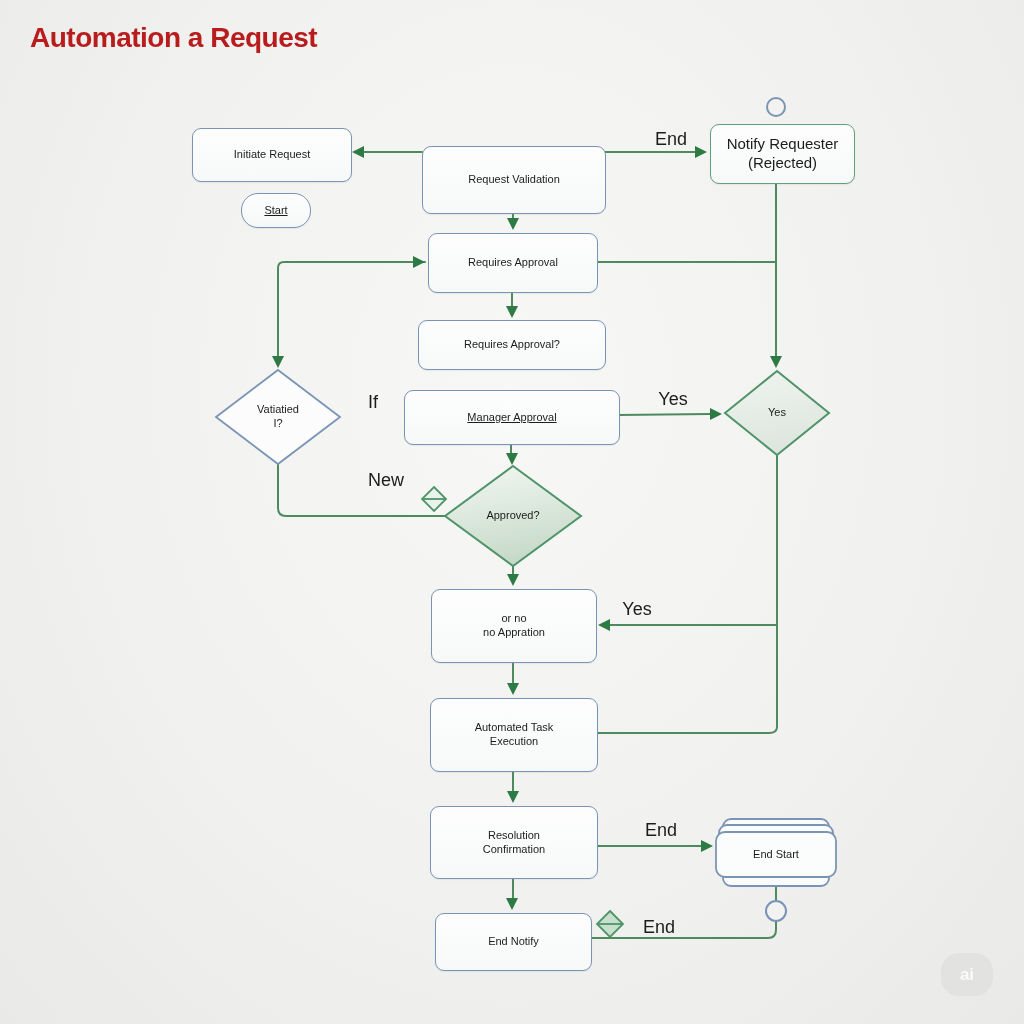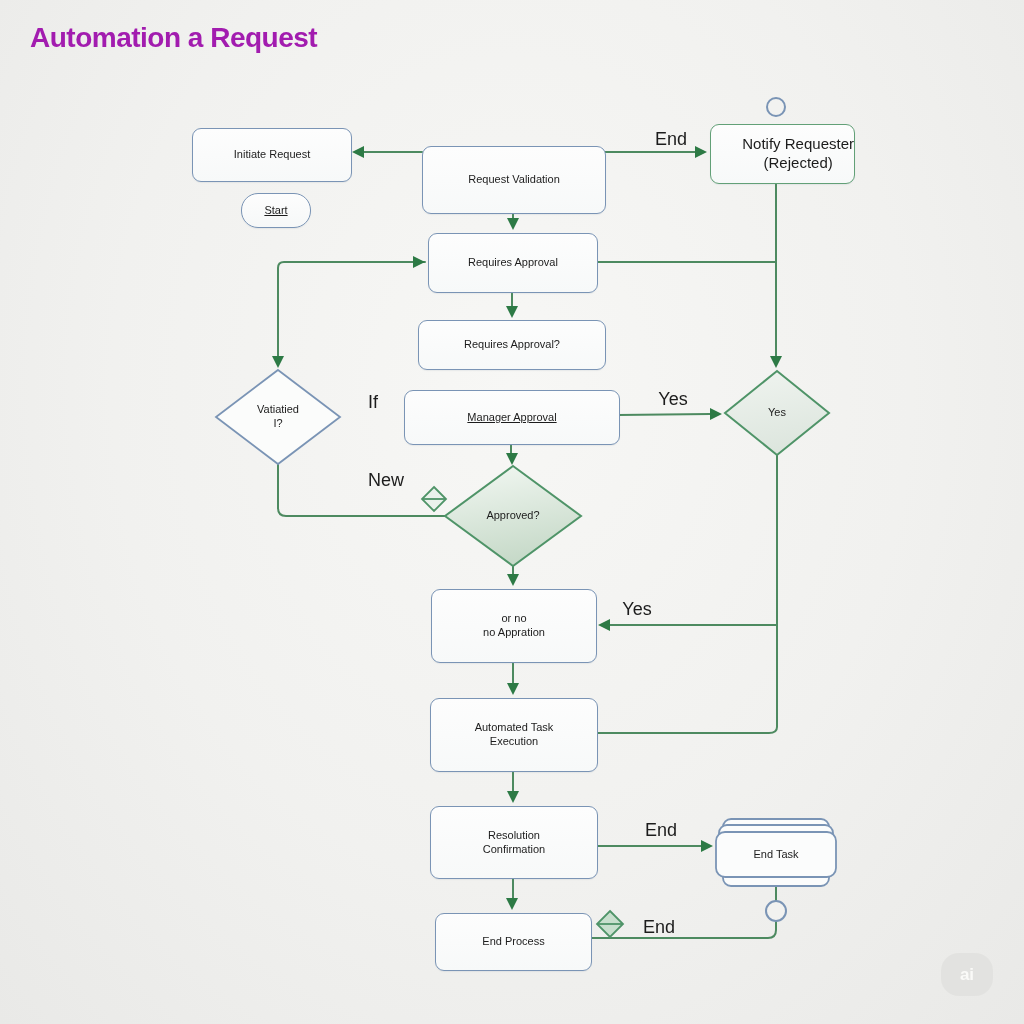--- a/index.html
+++ b/index.html
@@ -4,21 +4,21 @@
 <style>
   html,body{margin:0;padding:0;}
   body{
     width:1024px;height:1024px;position:relative;overflow:hidden;
     background:radial-gradient(ellipse at 50% 38%, #f7f7f5 0%, #f1f1ef 55%, #e9e9e7 100%);
     font-family:"Liberation Sans", sans-serif;
     color:#1d1d1d;
   }
   .title{
     position:absolute;left:30px;top:22px;
-    font-size:28px;font-weight:700;color:#a21caf;letter-spacing:-0.5px;
+    font-size:28px;font-weight:700;color:#b91c1c;letter-spacing:-0.5px;
   }
   svg.wires{position:absolute;left:0;top:0;width:1024px;height:1024px;}
   .node{
     position:absolute;display:flex;align-items:center;justify-content:center;
     text-align:center;font-size:11px;line-height:1.25;color:#1c1c1c;
     background:linear-gradient(180deg,#fdfdfd 0%,#f7f9f9 100%);
     border:1.6px solid #7a94b5;border-radius:9px;
     box-shadow:0 1px 1px rgba(120,140,160,0.12);
   }
   .node span{white-space:pre-line;}
@@ -120,21 +120,21 @@
 </div>
 
 <div class="node pill" style="left:241px;top:193px;width:68px;height:33px;">
   <span>Start</span>
 </div>
 
 <div class="node" style="left:422px;top:118px;width:182px;height:66px;margin-top:28px;">
   <span>Request Validation</span>
 </div>
 
-<div class="node green" style="left:710px;top:124px;width:143px;height:58px;justify-content:flex-end;">
+<div class="node green" style="left:710px;top:124px;width:143px;height:58px;">
   <span>Notify Requester
 (Rejected)</span>
 </div>
 
 <div class="node" style="left:428px;top:233px;width:168px;height:58px;text-align:right;">
   <span>Requires Approval</span>
 </div>
 
 <div class="node" style="left:418px;top:320px;width:186px;height:48px;">
   <span>Requires Approval?</span>
@@ -166,25 +166,25 @@
   <span>Automated Task
 Execution</span>
 </div>
 
 <div class="node" style="left:430px;top:806px;width:166px;height:71px;text-align:center;">
   <span>Resolution
 Confirmation</span>
 </div>
 
 <div class="node plain" style="left:721px;top:836px;width:110px;height:38px;">
-  <span>End Task</span>
+  <span>End Start</span>
 </div>
 
 <div class="node" style="left:435px;top:913px;width:155px;height:56px;">
-  <span>End Process</span>
+  <span>End Notify</span>
 </div>
 
 <div class="dlabel" style="left:671px;top:139px;">End</div>
 <div class="dlabel" style="left:373px;top:402px;">If</div>
 <div class="dlabel" style="left:673px;top:399px;">Yes</div>
 <div class="dlabel" style="left:386px;top:480px;">New</div>
 <div class="dlabel" style="left:637px;top:609px;">Yes</div>
 <div class="dlabel" style="left:661px;top:830px;">End</div>
 <div class="dlabel" style="left:659px;top:927px;">End</div>
 

